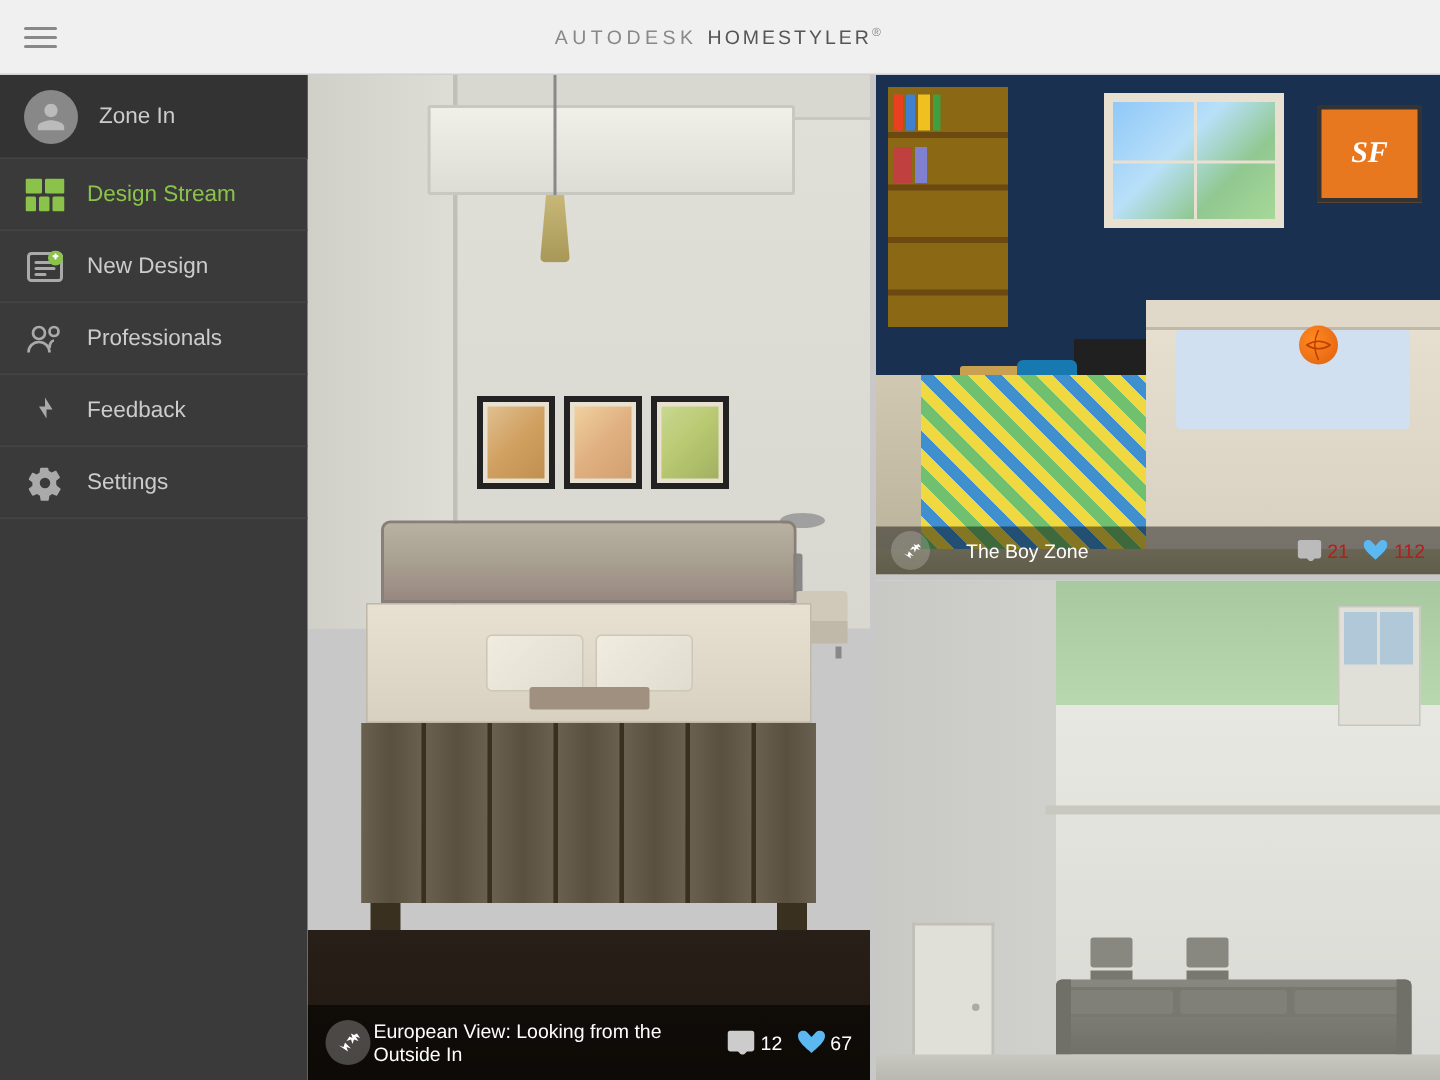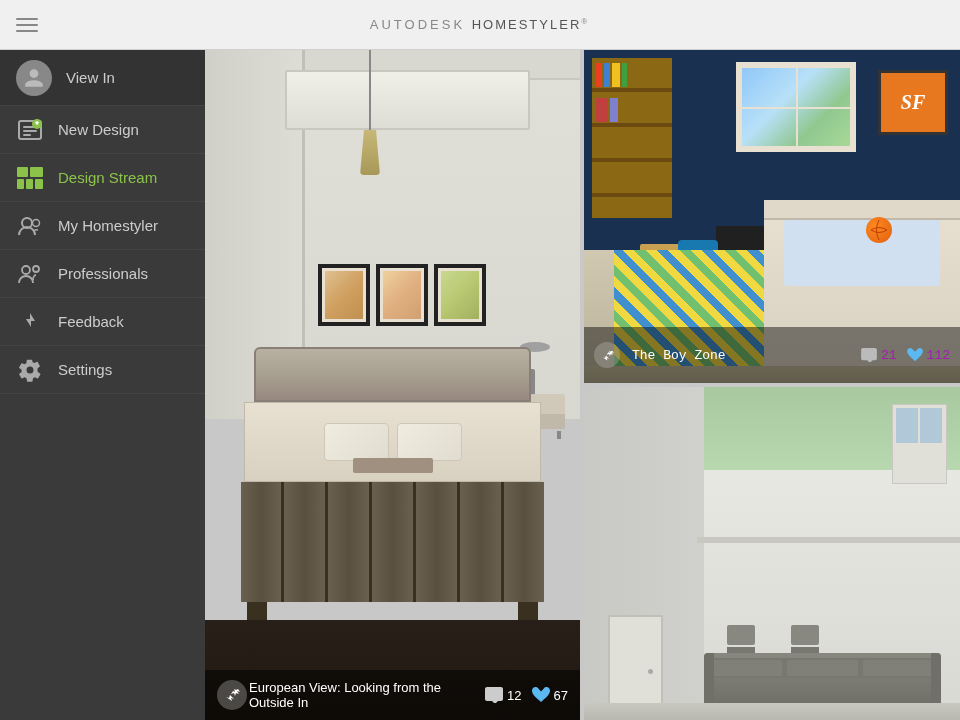--- a/index.html
+++ b/index.html
@@ -407,27 +407,26 @@
         #f0d840 8px, #f0d840 16px,
         #4090d0 16px, #4090d0 24px,
         #f0d840 24px, #f0d840 32px
       );
     }
 
     .boy-zone-caption {
       position: absolute;
       bottom: 0;
       left: 0; right: 0;
-      height: 56px;
+      height: 32px;
       background: rgba(0,0,0,0.45);
       display: flex;
       align-items: center;
       padding: 0 10px;
-      gap: 12px;
-      font-family: Liberation Mono, monospace;
+      gap: 24px;
     }
     .wand-icon-sm {
       width: 26px;
       height: 26px;
       border-radius: 50%;
       background: rgba(255,255,255,0.2);
       display: flex;
       align-items: center;
       justify-content: center;
     }
@@ -458,62 +457,51 @@
 </header>
 
 <nav class="sidebar">
 
   <div class="sidebar-signin">
     <div class="avatar-circle">
       <svg viewBox="0 0 24 24" fill="#bbb">
           <path d="M12 12c2.7 0 4.8-2.1 4.8-4.8S14.7 2.4 12 2.4 7.2 4.5 7.2 7.2 9.3 12 12 12zm0 2.4c-3.2 0-9.6 1.6-9.6 4.8v2.4h19.2v-2.4c0-3.2-6.4-4.8-9.6-4.8z"></path>
         </svg>
     </div>
-    <span>View In</span>
+    <span>Zone In</span>
+  </div>
+
+  <div class="sidebar-item active" style="color:#8bc34a;">
+    <div class="sidebar-item-icon">
+      <svg width="26" height="22" viewBox="0 0 26 22" fill="#8bc34a">
+        <rect x="0" y="0" width="11" height="10" rx="1"></rect>
+        <rect x="13" y="0" width="13" height="10" rx="1"></rect>
+        <rect x="0" y="12" width="7" height="10" rx="1"></rect>
+        <rect x="9" y="12" width="7" height="10" rx="1"></rect>
+        <rect x="18" y="12" width="8" height="10" rx="1"></rect>
+      </svg>
+    </div>
+    <span>Design Stream</span>
   </div>
 
   <div class="sidebar-item">
     <div class="sidebar-item-icon">
       <svg width="26" height="22" viewBox="0 0 26 22" fill="#aaa">
         <rect x="2" y="2" width="22" height="18" rx="2" fill="none" stroke="#aaa" stroke-width="2"></rect>
         <rect x="6" y="7" width="14" height="2" rx="1"></rect>
         <rect x="6" y="11" width="14" height="2" rx="1"></rect>
         <rect x="6" y="15" width="8" height="2" rx="1"></rect>
         <circle cx="20" cy="5" r="5" fill="#8bc34a"></circle>
         <rect x="18" y="3" width="4" height="1.5" rx="0.75" fill="#fff"></rect>
         <rect x="19.25" y="2" width="1.5" height="4" rx="0.75" fill="#fff"></rect>
       </svg>
     </div>
     <span>New Design</span>
   </div>
 
-  <div class="sidebar-item active" style="color:#8bc34a;">
-    <div class="sidebar-item-icon">
-      <svg width="26" height="22" viewBox="0 0 26 22" fill="#8bc34a">
-        <rect x="0" y="0" width="11" height="10" rx="1"></rect>
-        <rect x="13" y="0" width="13" height="10" rx="1"></rect>
-        <rect x="0" y="12" width="7" height="10" rx="1"></rect>
-        <rect x="9" y="12" width="7" height="10" rx="1"></rect>
-        <rect x="18" y="12" width="8" height="10" rx="1"></rect>
-      </svg>
-    </div>
-    <span>Design Stream</span>
-  </div>
-
-  <div class="sidebar-item">
-    <div class="sidebar-item-icon">
-      <svg width="26" height="22" viewBox="0 0 26 22" fill="#aaa">
-        <circle cx="10" cy="8" r="5" fill="none" stroke="#aaa" stroke-width="2"></circle>
-        <path d="M2 20c0-4.4 3.6-8 8-8s8 3.6 8 8" fill="none" stroke="#aaa" stroke-width="2"></path>
-        <circle cx="19" cy="8" r="3.5" fill="none" stroke="#aaa" stroke-width="1.5"></circle>
-        <path d="M17 16c1-1 2.5-1.5 4-1" fill="none" stroke="#aaa" stroke-width="1.5"></path>
-      </svg>
-    </div>
-    <span>My Homestyler</span>
-  </div>
 
   <div class="sidebar-item">
     <div class="sidebar-item-icon">
       <svg width="26" height="22" viewBox="0 0 26 22" fill="none" stroke="#aaa" stroke-width="1.8">
         <circle cx="9" cy="7" r="4"></circle>
         <path d="M2 20c0-4 3-7 7-7s7 3 7 7"></path>
         <circle cx="19" cy="6" r="3"></circle>
         <path d="M16 17c0-3 1.5-5 3-5"></path>
         <path d="M15" y1="8" x2="26" y2="8"></path>
       </svg>
@@ -692,21 +680,21 @@
         <div style="position:absolute; bottom:0; left:0; right:0; height:5%; background:linear-gradient(180deg, #c0b898 0%, #b0a888 100%);"></div>
       </div>
 
       <div class="boy-zone-caption">
         <div class="wand-icon-sm">
           <svg width="13" height="13" viewBox="0 0 16 16" fill="#fff">
             <path d="M10 2l1 3-2-1-2 3 3-1 1 3 1-3 3 1-2-3 3 1-2-3-2 1z M2 10l6 4-1-3 3 1-4-4-1 3-3-1z"></path>
           </svg>
         </div>
         <span style="color:#fff; font-size:13px; flex:1;">The Boy Zone</span>
-        <div style="display:flex; align-items:center; gap:10px; color:#a21caf; font-size:13px;">
+        <div style="display:flex; align-items:center; gap:10px; color:#b91c1c; font-size:13px;">
           <div style="display:flex; align-items:center; gap:4px;">
             <svg width="16" height="14" viewBox="0 0 18 16" fill="#bbb">
                 <path d="M16 0H2C.9 0 0 .9 0 2v10c0 1.1.9 2 2 2h5l3 3 3-3h3c1.1 0 2-.9 2-2V2c0-1.1-.9-2-2-2z"></path>
               </svg>
             <span>21</span>
           </div>
           <div style="display:flex; align-items:center; gap:4px;">
             <svg width="16" height="14" viewBox="0 0 18 16" fill="#5bb8f0">
                 <path d="M9 15l-1.4-1.3C3 9.7 0 7 0 3.5 0 1.6 1.6 0 3.5 0c1 0 2 .5 2.7 1.3L9 4.4l2.8-3C12.5.5 13.5 0 14.5 0 16.4 0 18 1.6 18 3.5c0 3.5-3 6.2-7.6 10.2L9 15z"></path>
               </svg>

